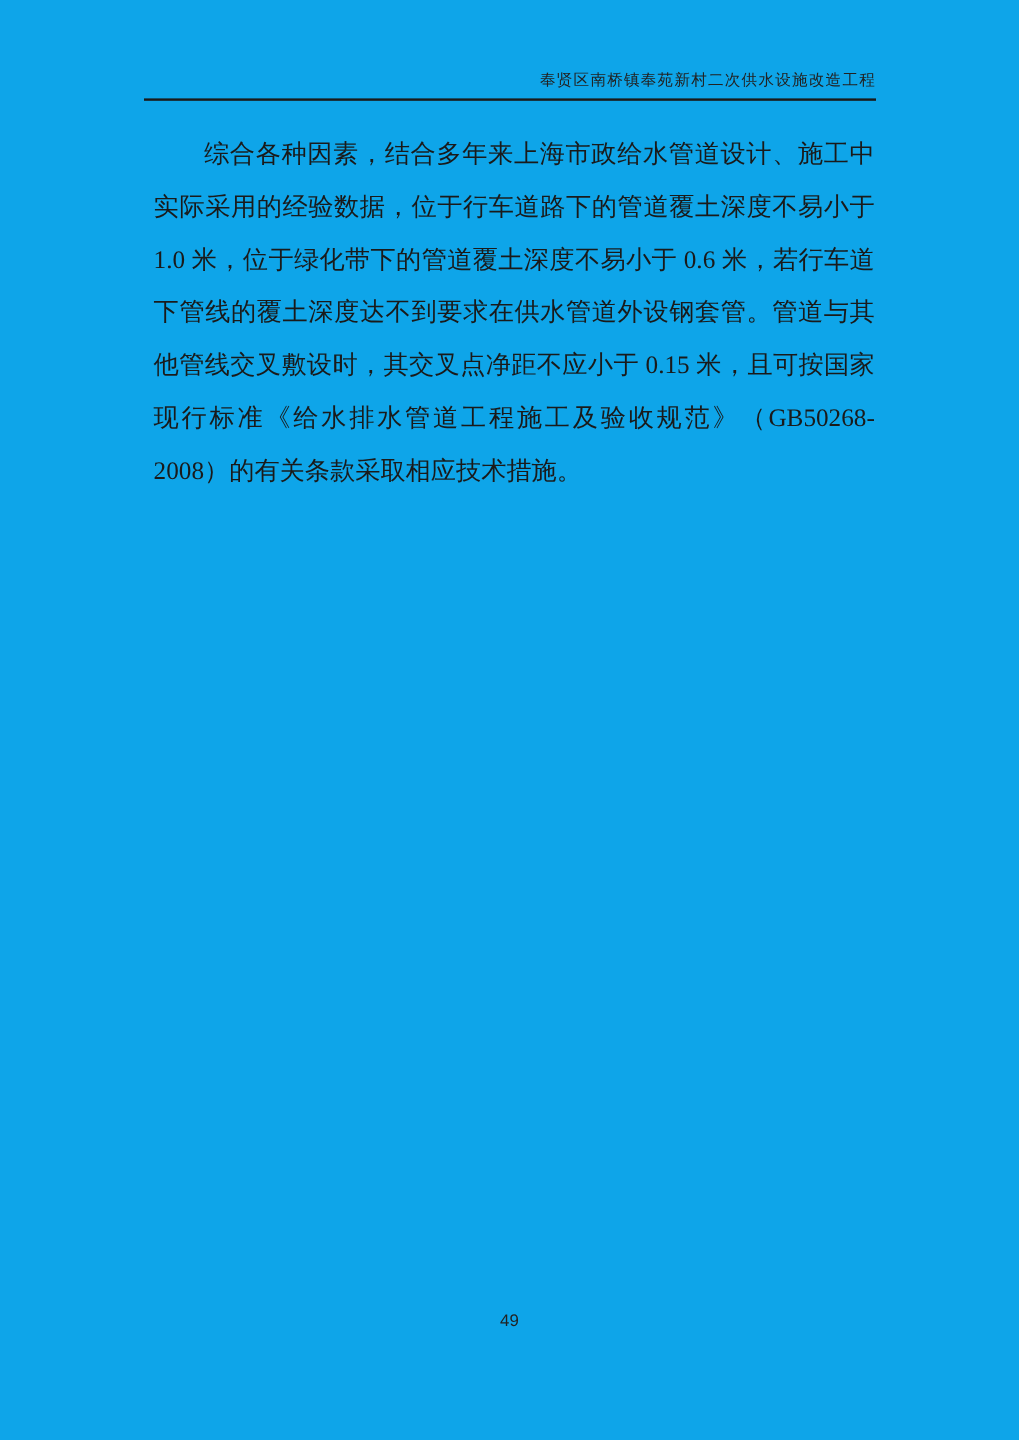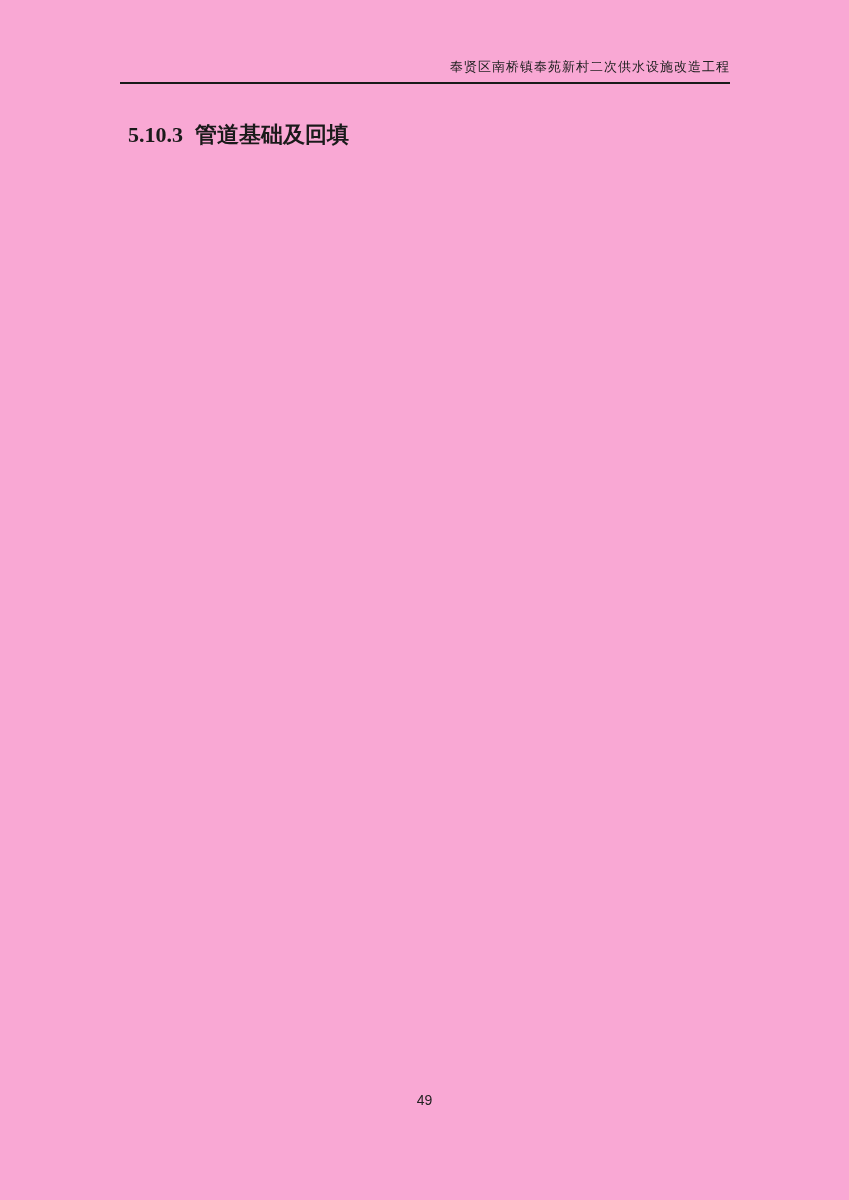--- a/index.html
+++ b/index.html
@@ -4,21 +4,21 @@
 <style>
   html, body {
     margin: 0;
     padding: 0;
     background: #ffffff;
   }
   .page {
     position: relative;
     width: 849px;
     height: 1200px;
-    background: #f9a8d4;
+    background: #0ea5e9;
     font-family: "Liberation Serif", "DejaVu Serif", serif;
     color: #1a1a1a;
     overflow: hidden;
   }
   .doc-header {
     position: absolute;
     left: 120px;
     top: 58px;
     width: 610px;
     text-align: right;
@@ -71,24 +71,22 @@
 
 <div class="page">
 
   <div class="doc-header">
     <span>奉贤区南桥镇奉苑新村二次供水设施改造工程</span>
   </div>
 
   <div class="doc-body">
 
 
+    <p>综合各种因素，结合多年来上海市政给水管道设计、施工中实际采用的经验数据，位于行车道路下的管道覆土深度不易小于 1.0 米，位于绿化带下的管道覆土深度不易小于 0.6 米，若行车道下管线的覆土深度达不到要求在供水管道外设钢套管。管道与其他管线交叉敷设时，其交叉点净距不应小于 0.15 米，且可按国家现行标准《给水排水管道工程施工及验收规范》（GB50268-2008）的有关条款采取相应技术措施。</p>
 
-    <h2 class="section-heading">
-      <span class="heading-number">5.10.3</span><span>管道基础及回填</span>
-    </h2>
 
 
 
   </div>
 
   <div class="doc-footer">
     <span>49</span>
   </div>
 
 </div>

